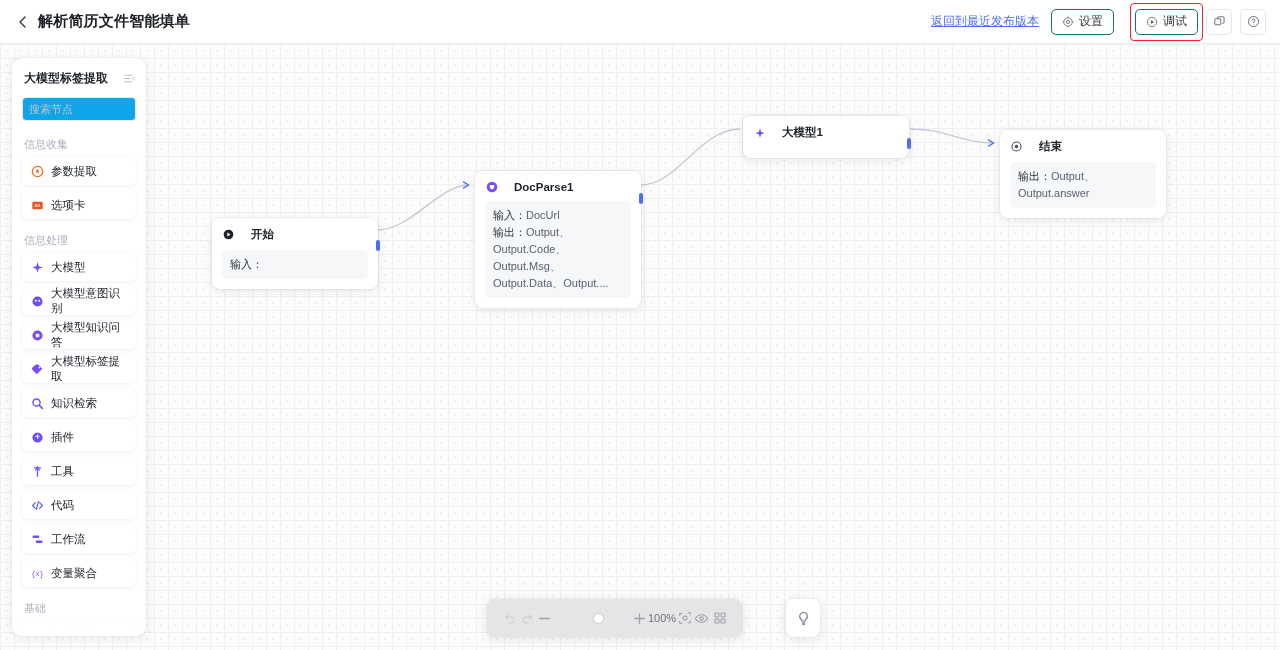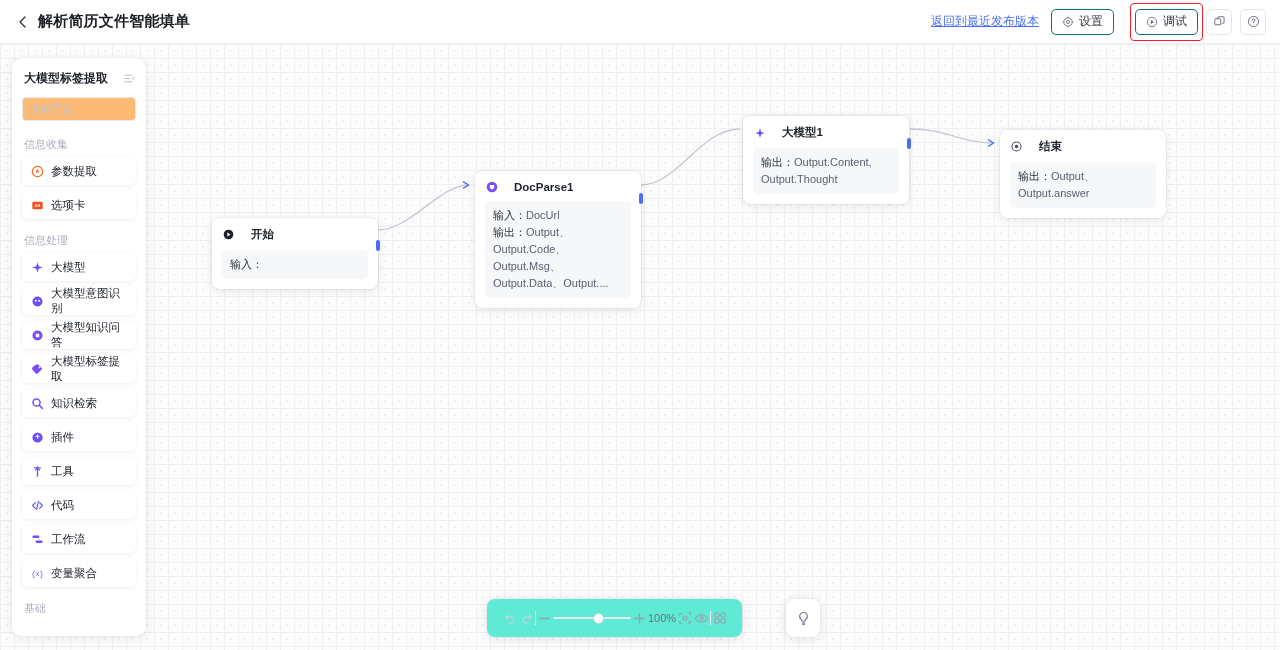--- a/index.html
+++ b/index.html
@@ -74,21 +74,21 @@
     z-index: 30; overflow: hidden;
   }
   .np-head {
     display: flex; align-items: center; padding: 12px 10px 6px 12px;
   }
   .np-title { font-size: 12px; font-weight: bold; color: #1f232b; }
   .np-collapse { margin-left: auto; color: #b9bdc8; display: flex; cursor: pointer; }
   .np-search {
     margin: 4px 10px 8px; height: 24px; border: 1px solid #e8eaef;
     border-radius: 4px; display: flex; align-items: center; padding: 0 6px;
-    background: #fdba74;
+    background: #0ea5e9;
   }
   .np-search input {
     border: 0; outline: 0; flex: 1; font-size: 11px; color: #3a3f4a;
     font-family: inherit; background: transparent;
   }
   .np-search input::placeholder { color: #bfc3cd; }
   .np-scroll { height: 534px; overflow: hidden; position: relative; }
   .np-group {
     font-size: 11px; color: #a9aebb; padding: 8px 12px 5px;
   }
@@ -121,21 +121,21 @@
   .node-body .lbl { color: #2c313c; }
   .port {
     position: absolute; width: 4px; height: 11px; border-radius: 2px;
     background: #4c6ef5; top: 22px;
   }
   .port.right { right: -2px; }
 
   
   .bottom-bar {
     position: absolute; left: 487px; top: 599px; height: 38px;
-    background: #5eead4; border-radius: 8px;
+    background: #e5e5e5; border-radius: 8px;
     box-shadow: 0 2px 12px rgba(22,26,45,.10), 0 0 0 1px rgba(22,26,45,.03);
     display: flex; align-items: center; gap: 0; padding: 0 14px; z-index: 30;
   }
   .bb-ico { width: 17px; height: 17px; display: flex; align-items: center; justify-content: center; color: #9aa0ad; cursor: pointer; }
   .bb-ico.dim { color: #ccd0d8; }
   .bb-div { width: 1px; height: 14px; background: #e9ebef; }
   .zoom-slider { width: 78px; height: 16px; position: relative; display: flex; align-items: center; cursor: pointer; }
   .zs-track { position: absolute; left: 0; right: 0; height: 2px; background: #e6e8ed; border-radius: 2px; }
   .zs-knob { position: absolute; left: 40px; width: 11px; height: 11px; border-radius: 50%; background: #fff; border: 1.4px solid #c9cdd6; }
   .zoom-label { font-size: 11px; color: #6b7180; min-width: 28px; }
@@ -258,23 +258,20 @@
 
     <div class="node" style="left:743px;top:72px;width:166px">
       <div class="node-head">
         <span class="nh-ico">
           <svg width="12" height="12" viewBox="0 0 16 16">
               <path d="M8 1.6 L9.5 6.5 L14.4 8 L9.5 9.5 L8 14.4 L6.5 9.5 L1.6 8 L6.5 6.5 Z" fill="#6d4efb"></path>
             </svg>
         </span>
         <span class="node-title">大模型1</span>
       </div>
-      <div class="node-body">
-        <span class="lbl">输出：</span><span>Output.Content, Output.Thought</span>
-      </div>
       <div class="port right"></div>
     </div>
 
     <div class="node" style="left:1000px;top:86px;width:166px">
       <div class="node-head">
         <span class="nh-ico">
           <svg width="11" height="11" viewBox="0 0 16 16">
               <circle cx="8" cy="8" r="6.6" fill="none" stroke="#4b5060" stroke-width="1.6"></circle>
               <circle cx="8" cy="8" r="2.6" fill="#4b5060"></circle>
             </svg>

